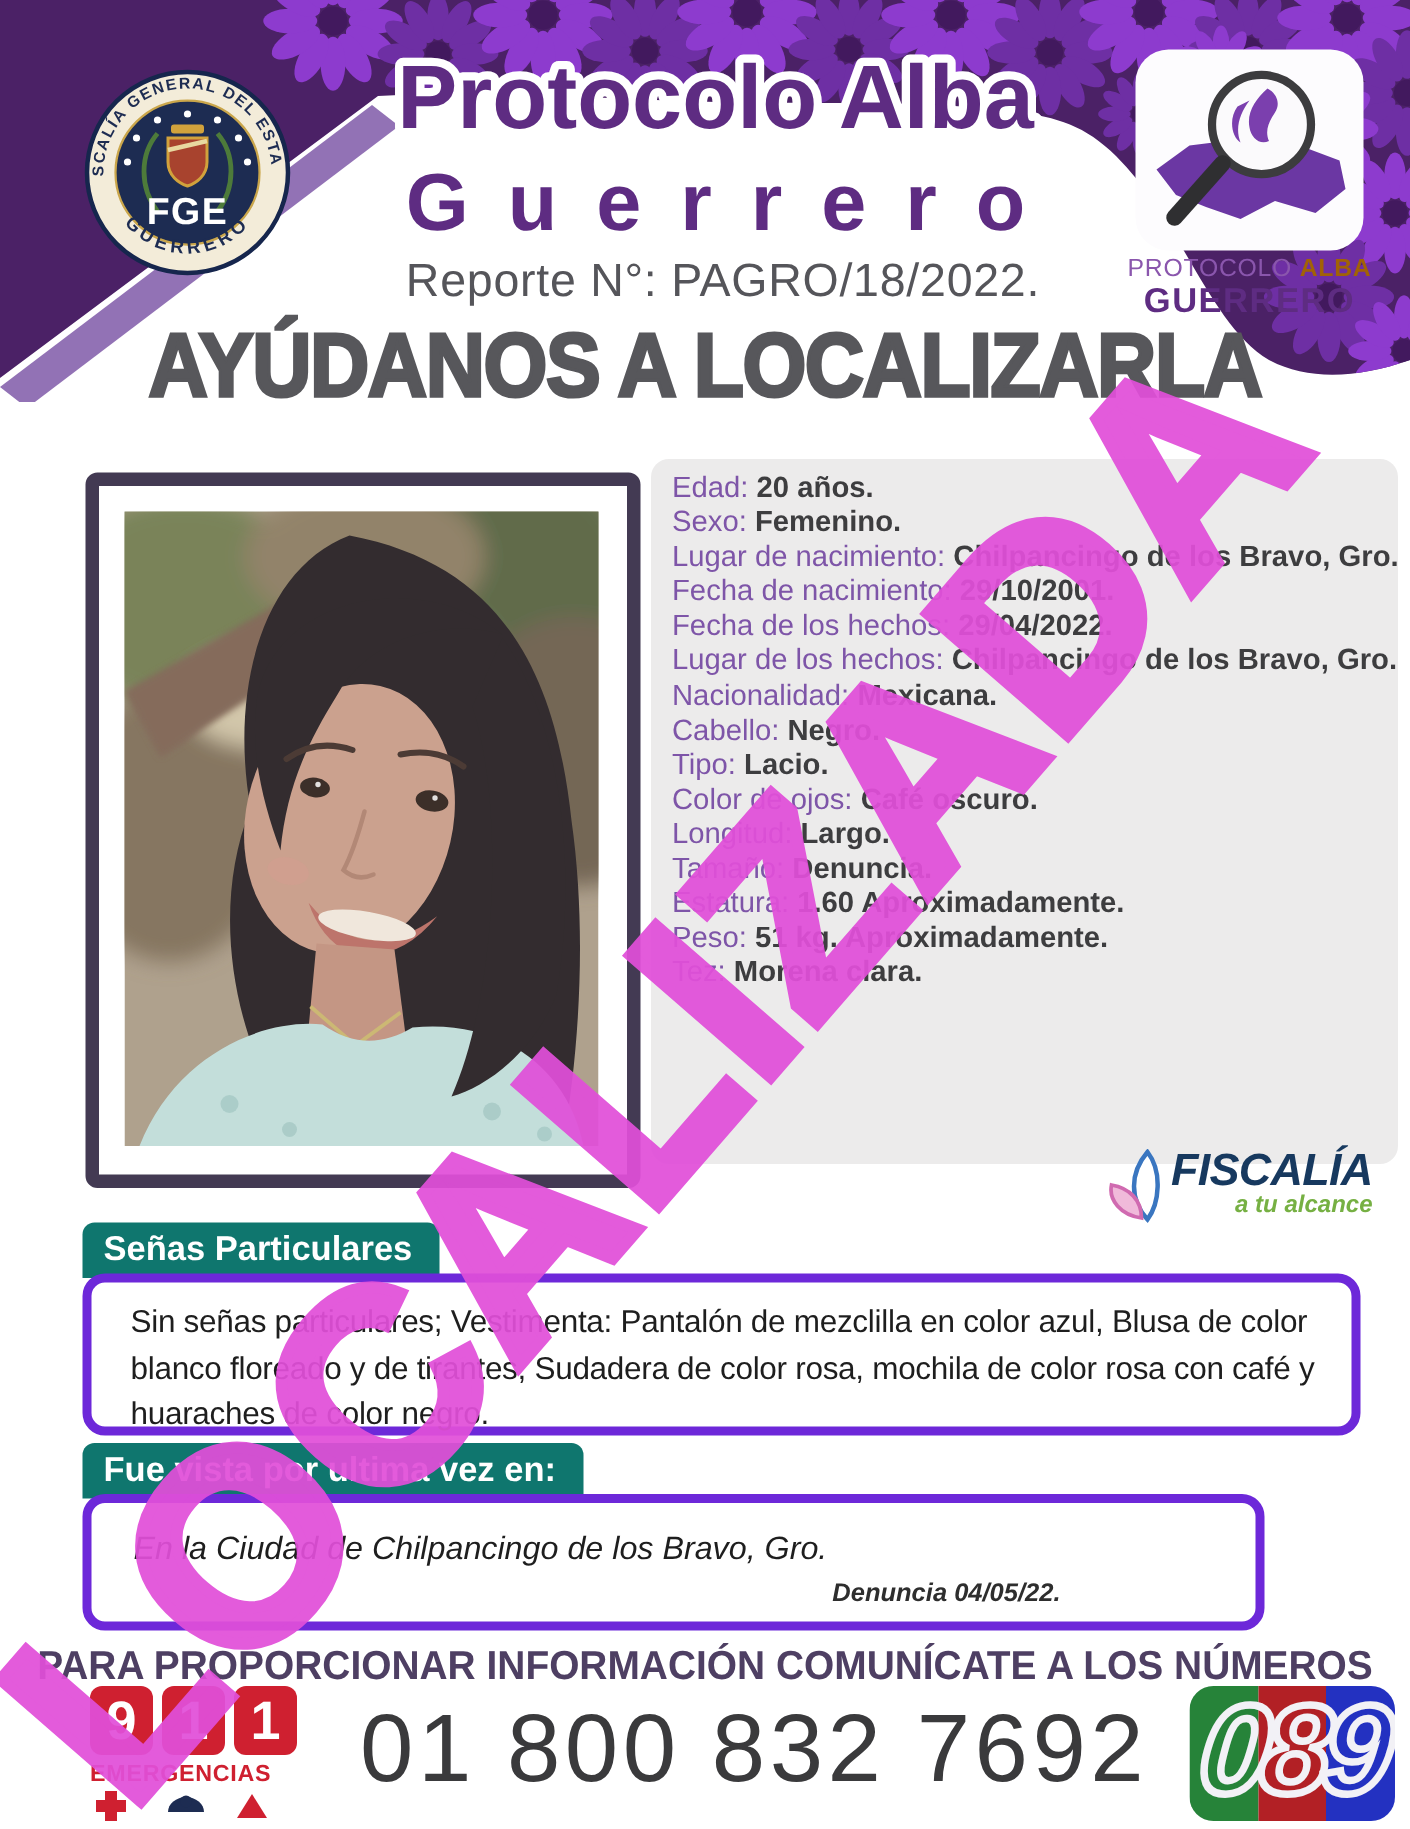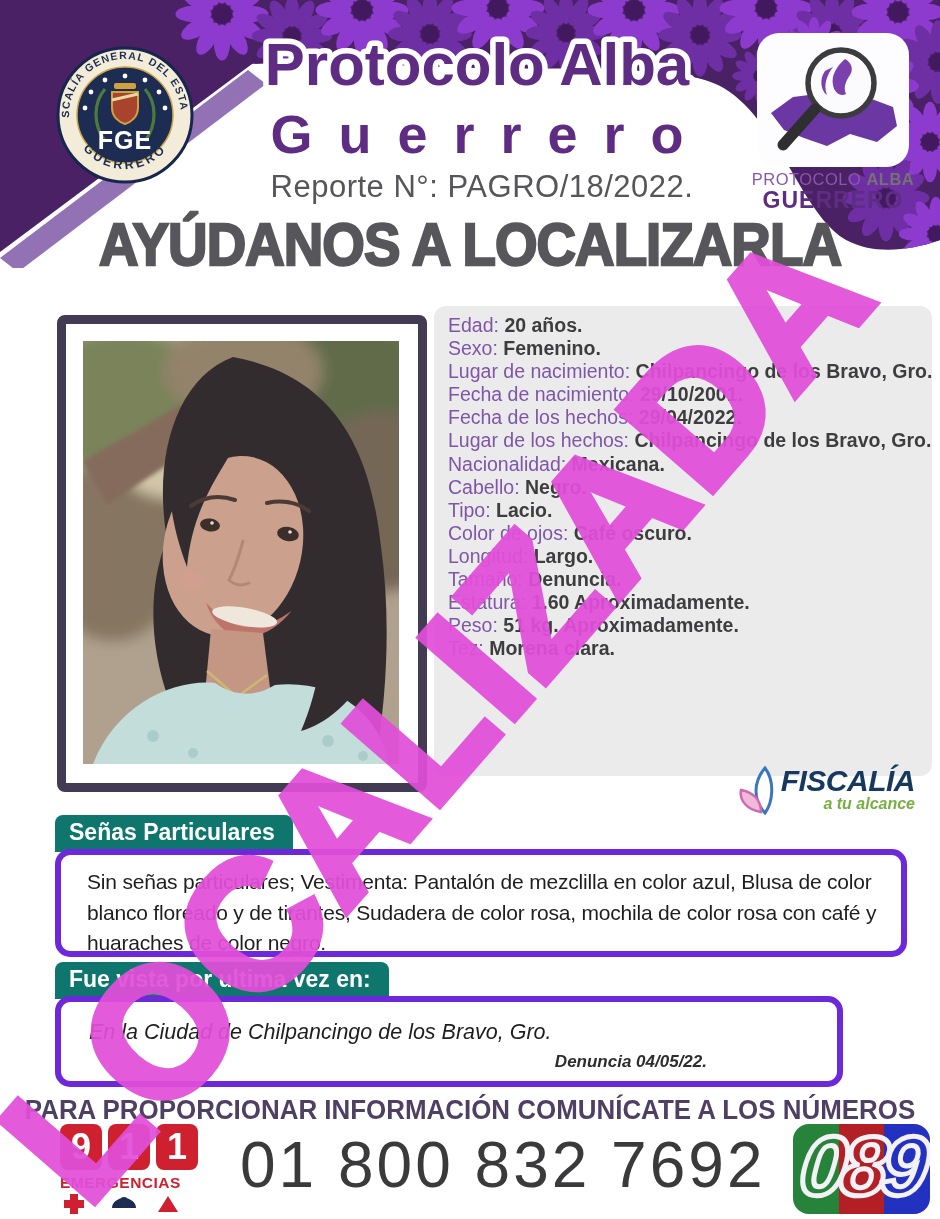--- a/index.html
+++ b/index.html
@@ -41,21 +41,21 @@
   .h089{left:793px;top:1124px;width:137px;height:90px;border-radius:16px;overflow:hidden;
         display:flex;position:absolute;box-shadow:0 0 0 2px #e8e8ee inset;}
   .h089 .stripe{flex:1;}
   .h089 .digits{position:absolute;left:0;top:-6px;width:137px;text-align:center;font-size:84px;
     font-weight:800;font-style:italic;color:transparent;-webkit-text-stroke:5px #f2f1f6;
     letter-spacing:-6px;transform:skewX(-6deg);}
   
   .alba-badge{left:744px;top:33px;width:178px;text-align:center;}
   .alba-box{margin:0 auto;width:152px;height:134px;background:#fdfcfe;border-radius:22px;}
   .alba-l1{margin-top:3px;font-size:16.5px;color:#8a56ad;letter-spacing:0.5px;}
-  .alba-l1 b{color:#737373;}
+  .alba-l1 b{color:#a16207;}
   .alba-l2{font-size:23px;font-weight:800;color:#5e2c82;letter-spacing:1px;line-height:22px;}
   
   .fiscalia{left:700px;top:766px;width:215px;display:flex;align-items:flex-start;justify-content:flex-end;}
   .fiscalia .nm{font-size:30px;font-weight:800;font-style:italic;color:#17395f;letter-spacing:-0.5px;line-height:30px;}
   .fiscalia .tg{font-size:16px;font-weight:700;font-style:italic;color:#76b043;text-align:right;line-height:15px;}
   
   .watermark{left:40px;top:1080px;transform-origin:0 50%;transform:rotate(-49deg);
     font-size:180px;line-height:180px;font-weight:700;color:#e14fd9;opacity:0.93;
     -webkit-text-stroke:8px #e14fd9;letter-spacing:4px;white-space:nowrap;z-index:50;}
 </style>

